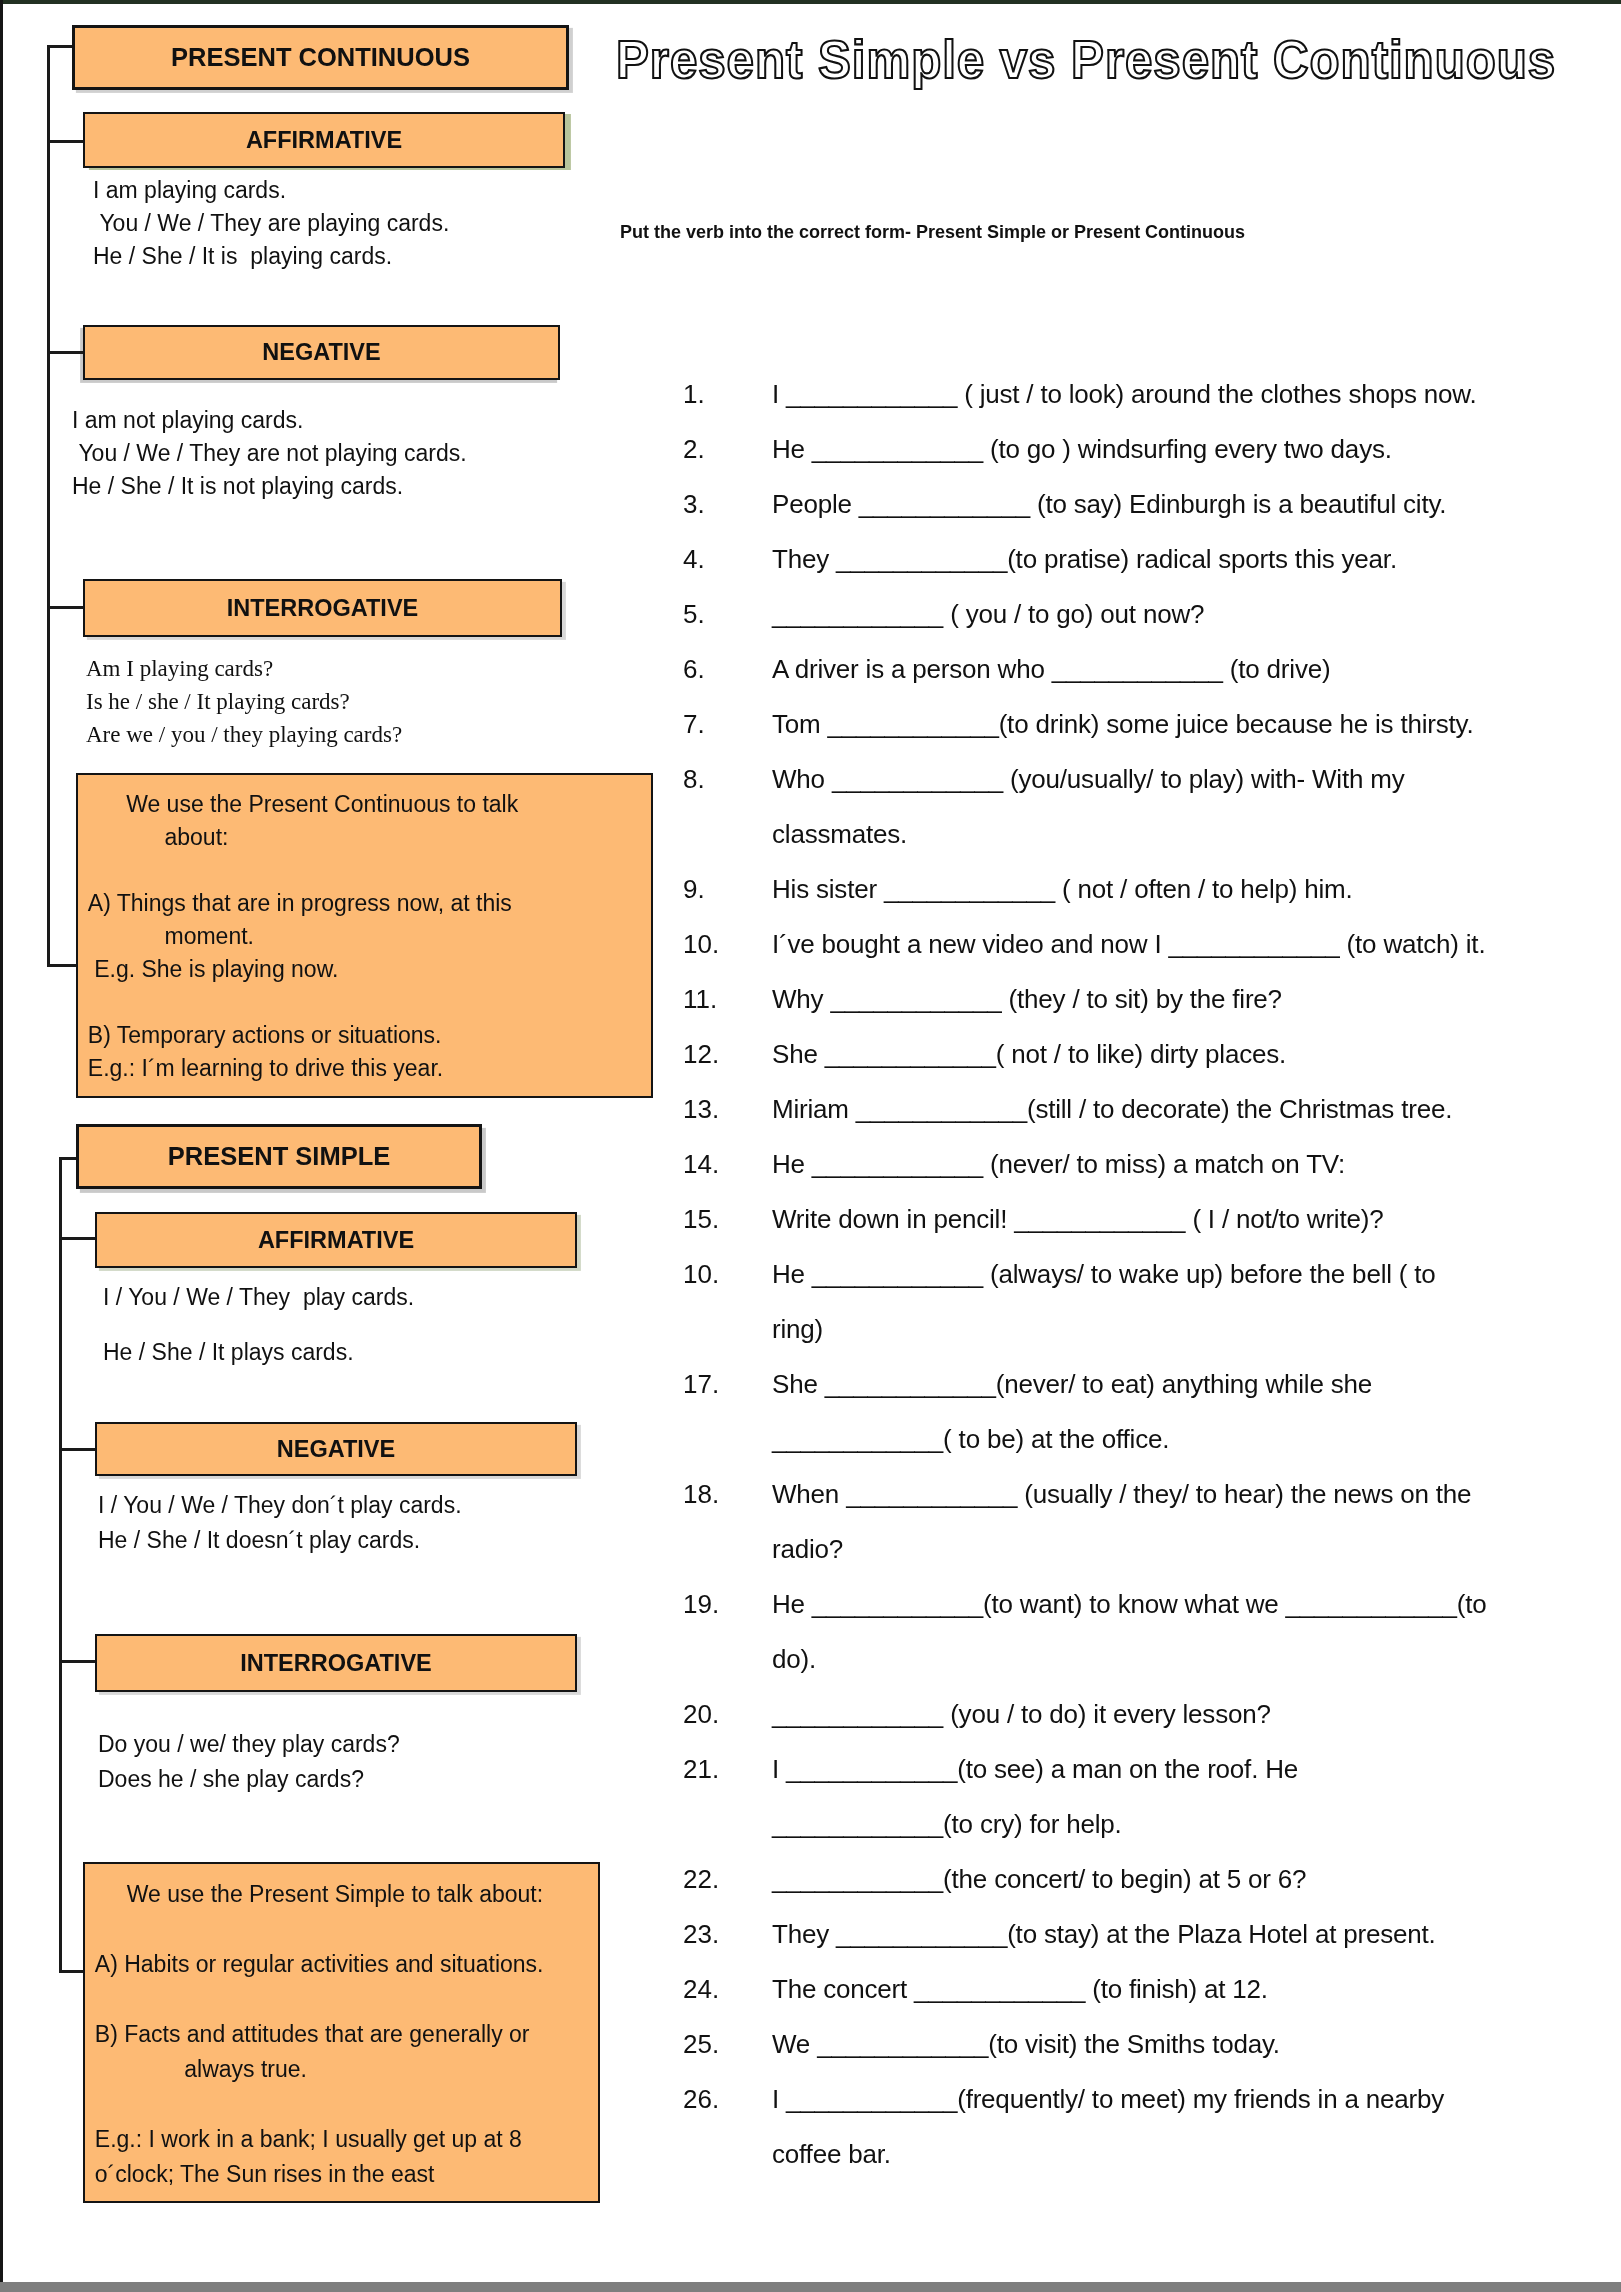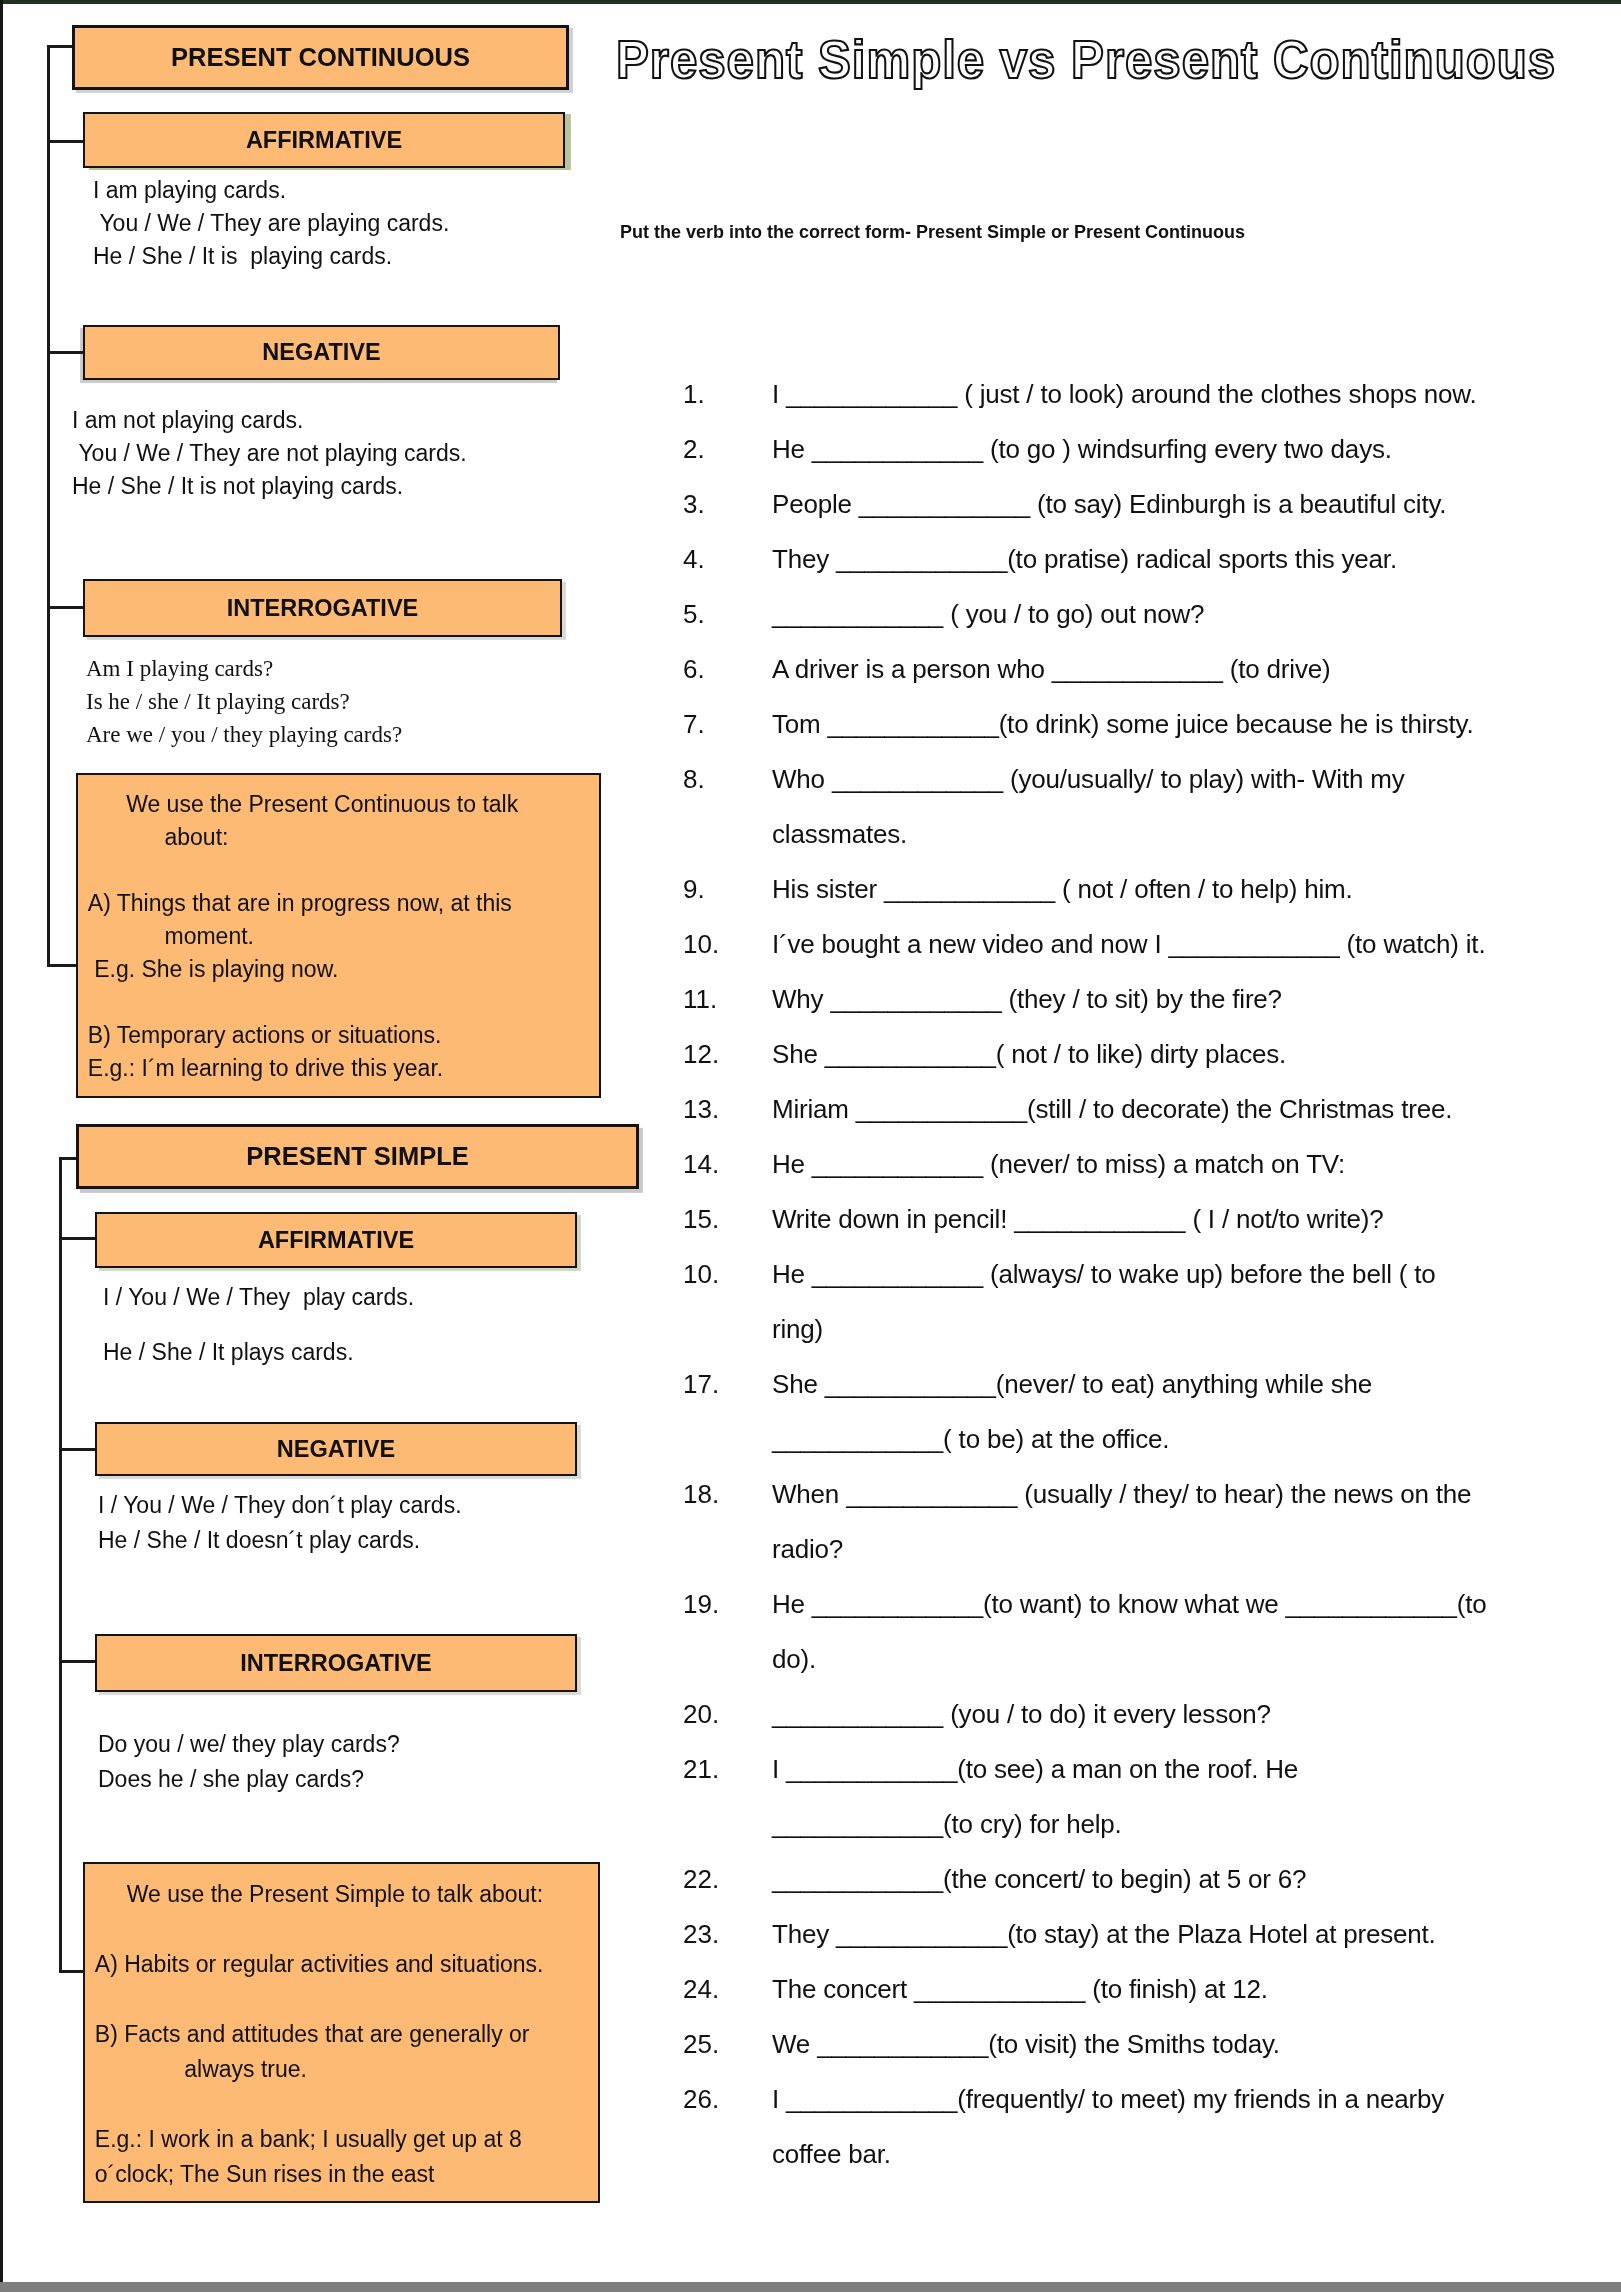--- a/index.html
+++ b/index.html
@@ -27,24 +27,24 @@
              box-shadow:3.9px 2.9px 0 rgba(40,40,40,.22);}
   #pc-aff-box{left:83px;top:112px;width:482px;height:56px;font-size:23.5px;
               box-shadow:5.9px 2px 0 #b7c49c;}
   #pc-aff-text{left:93px;top:174px;width:510px;}
   #pc-neg-box{left:83px;top:325px;width:477px;height:55px;font-size:23.5px;
               box-shadow:-2.9px 2.9px 0 rgba(40,40,40,.25);}
   #pc-neg-text{left:72px;top:404px;width:529px;}
   #pc-int-box{left:83px;top:579px;width:479px;height:58px;font-size:23.5px;
               box-shadow:3.9px 2.9px 0 rgba(40,40,40,.18);}
   #pc-int-text{left:86px;top:652px;width:510px;font-family:Liberation Serif, serif;}
-  #pc-usage{left:76px;top:773px;width:525px;height:325px;padding:12.7px 7.8px 0 9.8px;}
-
-  
-  #ps-header{left:76px;top:1124px;width:563px;height:65px;font-size:25.5px;
+  #pc-usage{left:76px;top:773px;width:577px;height:325px;padding:12.7px 7.8px 0 9.8px;}
+
+  
+  #ps-header{left:76px;top:1124px;width:406px;height:65px;font-size:25.5px;
              box-shadow:3.9px 3.9px 0 rgba(40,40,40,.25);}
   #ps-aff-box{left:95px;top:1212px;width:482px;height:56px;font-size:23.5px;
               box-shadow:3.9px 2.9px 0 rgba(120,140,90,.35);}
   #ps-aff-text{left:103px;top:1270px;width:510px;line-height:55px;}
   #ps-neg-box{left:95px;top:1422px;width:482px;height:54px;font-size:23.5px;
               box-shadow:3.9px 2.9px 0 rgba(40,40,40,.18);}
   #ps-neg-text{left:98px;top:1488px;width:529px;line-height:35px;}
   #ps-int-box{left:95px;top:1634px;width:482px;height:58px;font-size:23.5px;
               box-shadow:3.9px 2.9px 0 rgba(40,40,40,.18);}
   #ps-int-text{left:98px;top:1727px;width:510px;line-height:35px;}

